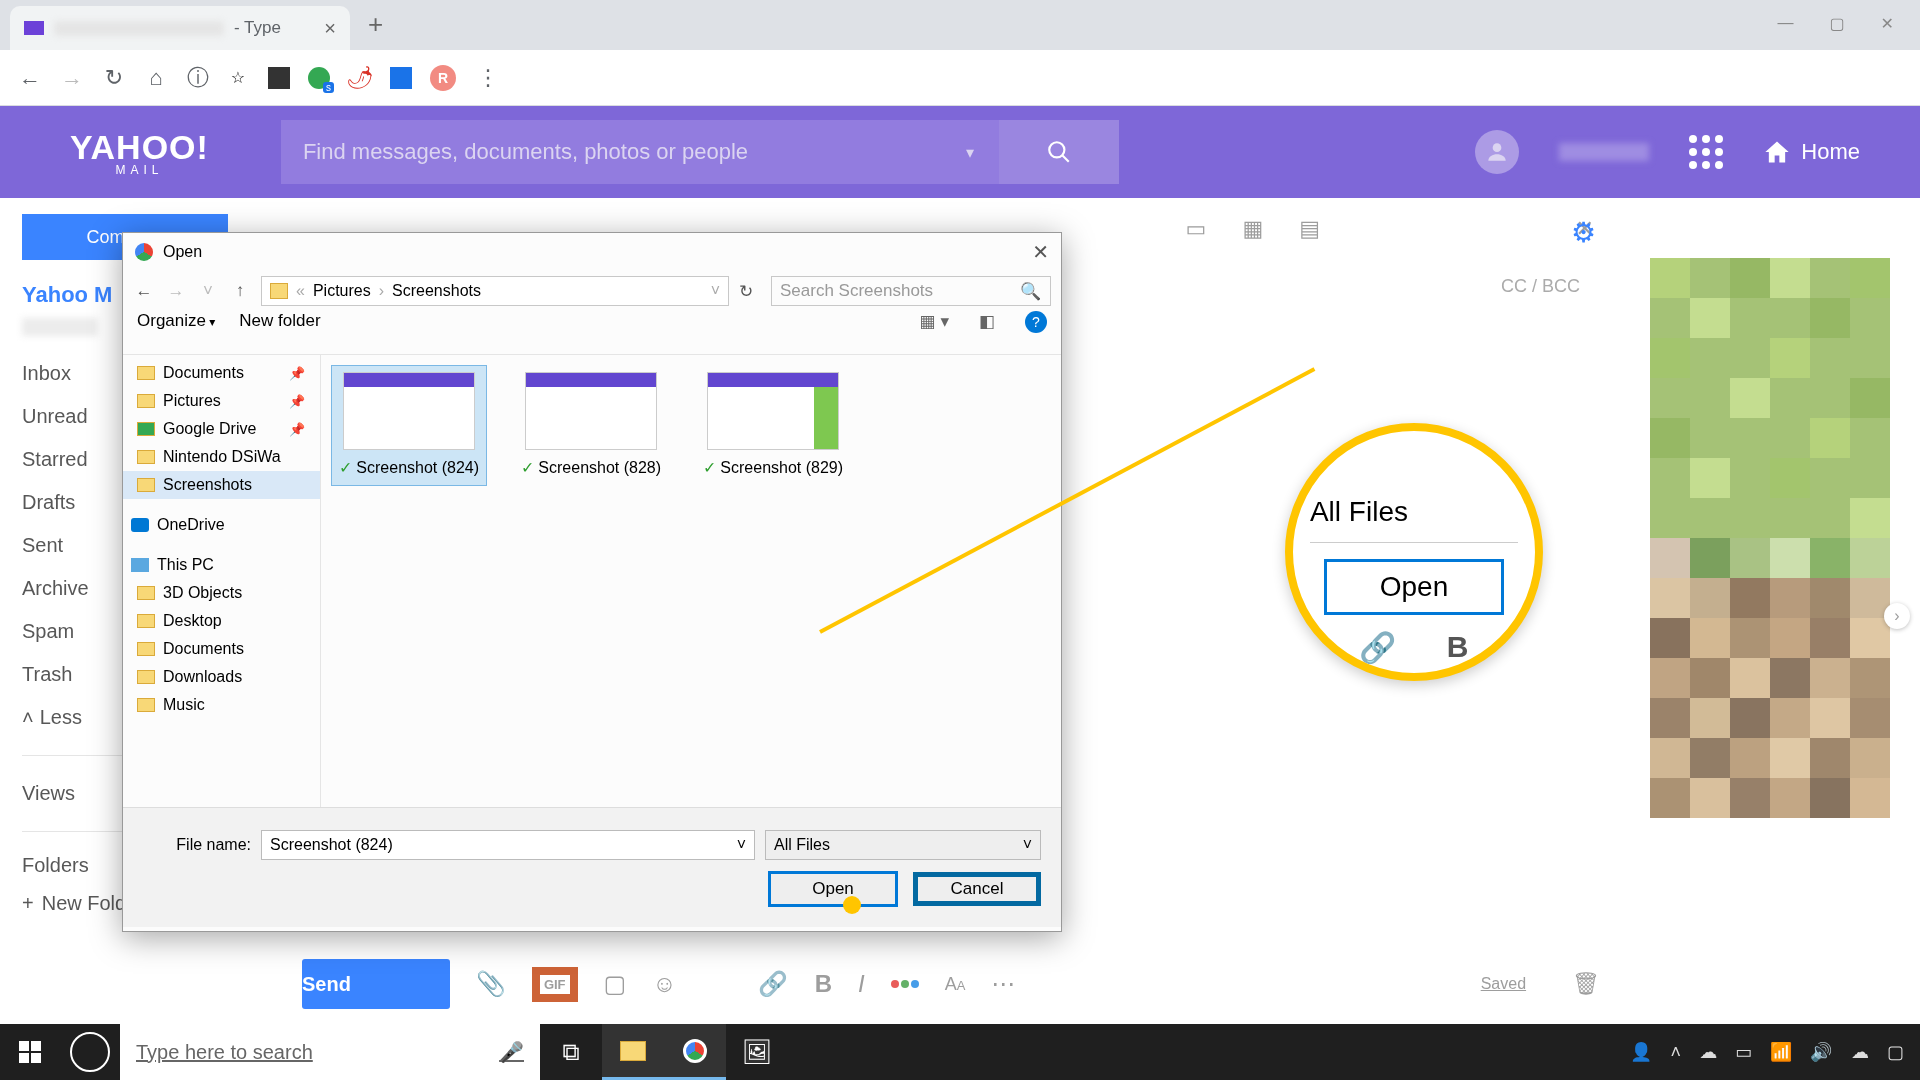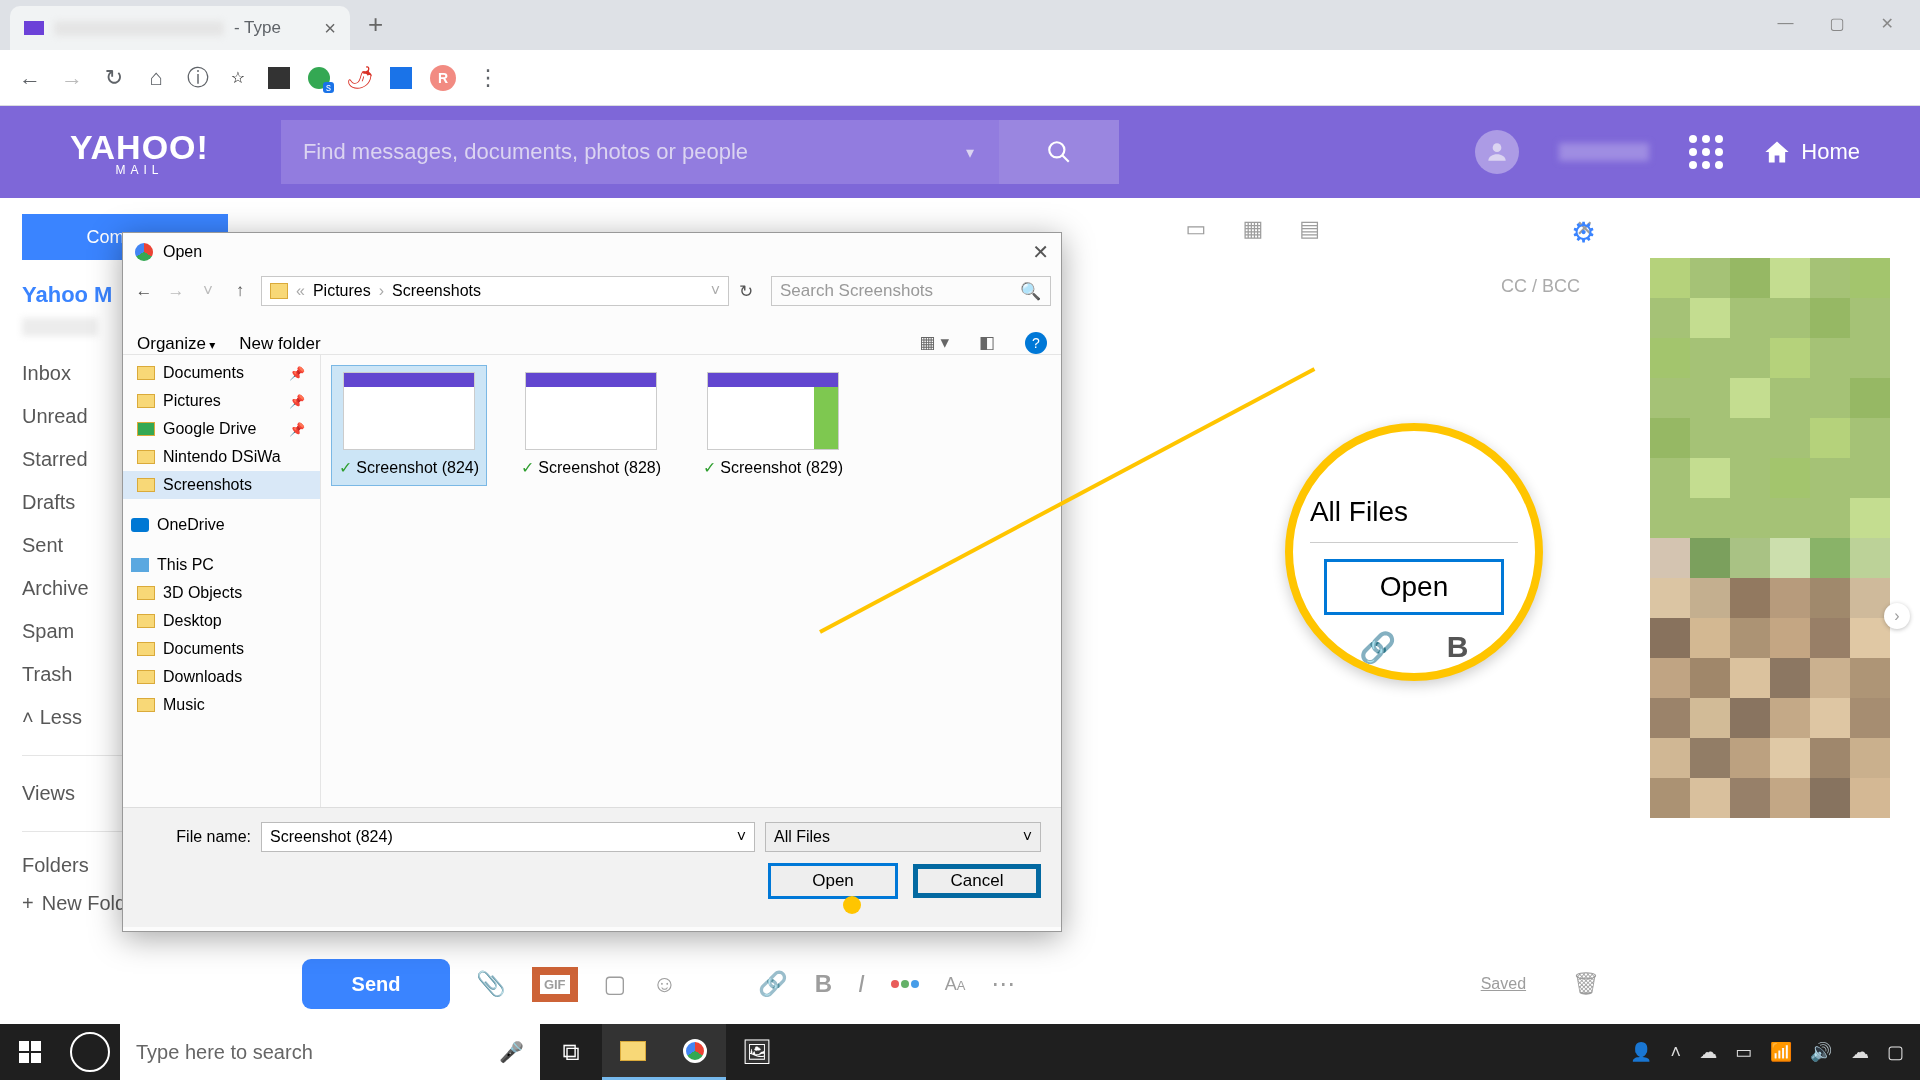--- a/index.html
+++ b/index.html
@@ -50,21 +50,21 @@
 .side-foot { display: flex; justify-content: space-between; padding: 4px 0; }
 .side-newf { display: flex; align-items: center; gap: 8px; margin-top: 6px; }
 
 .compose-area { flex: 1; display: flex; flex-direction: column; position: relative; padding-top: 18px; }
 .compose-x { position: absolute; top: 18px; right: 26px; font-size: 22px; color: #888; }
 .cc-bcc { position: absolute; top: 78px; right: 40px; font-size: 18px; color: #999; }
 .tool-icons-top { position: absolute; top: 18px; right: 80px; display: flex; gap: 36px; color: #888; font-size: 22px; padding-right: 220px; }
 .gear { position: absolute; top: 18px; right: 24px; font-size: 28px; color: #0f69ff; }
 
 .compose-footer { position: absolute; bottom: 0; left: 0; right: 0; height: 80px; display: flex; align-items: center; padding: 0 20px; gap: 26px; }
-.send-btn { width: 148px; height: 50px; background: #0f69ff; color: #fff; font-size: 20px; font-weight: 600; display: flex; align-items: center; justify-content: center; border-radius: 9px; }
+.send-btn { width: 148px; height: 50px; background: #0f69ff; color: #fff; font-size: 20px; font-weight: 600; display: flex; align-items: center; border-radius: 3px; }
 .cf-icon { font-size: 24px; color: #888; }
 .saved { margin-left: auto; color: #888; font-size: 16px; text-decoration: underline; }
 .trash { margin-left: 20px; font-size: 22px; color: #888; }
 
 .right-panel { width: 300px; padding: 60px 30px; position: relative; }
 .right-panel .next { position: absolute; top: 405px; right: 10px; width: 26px; height: 26px; border-radius: 50%; background: #fff; box-shadow: 0 1px 4px rgba(0,0,0,.3); display: flex; align-items: center; justify-content: center; color: #888; }
 .pixart { width: 240px; height: 560px; display: grid; grid-template-columns: repeat(6, 1fr); grid-template-rows: repeat(14, 1fr); }
 .px { background: #92b558; }
 
 
@@ -73,21 +73,21 @@
 .dlg-title .chrome-ico { width: 18px; height: 18px; border-radius: 50%; background: conic-gradient(#ea4335 120deg, #34a853 120deg 240deg, #4285f4 240deg); margin-right: 10px; }
 .dlg-close { margin-left: auto; font-size: 20px; color: #555; }
 .dlg-nav { height: 40px; display: flex; align-items: center; padding: 0 10px; gap: 10px; }
 .nav-arrow { width: 22px; text-align: center; color: #555; }
 .breadcrumb { flex: 1; height: 30px; border: 1px solid #c8c8c8; background: #fff; display: flex; align-items: center; padding: 0 8px; gap: 8px; font-size: 16px; }
 .bc-ico { width: 18px; height: 16px; background: #f8d877; border: 1px solid #daaa3a; }
 .bc-sep { color: #aaa; }
 .refresh { width: 22px; color: #555; }
 .dlg-search { width: 280px; height: 30px; border: 1px solid #c8c8c8; display: flex; align-items: center; padding: 0 8px; color: #999; }
 .dlg-search .mag { margin-left: auto; color: #555; }
-.dlg-toolbar { height: 44px; display: flex; align-items: flex-end; padding: 0 14px; gap: 24px; border-bottom: 1px solid #e5e5e5; }
+.dlg-toolbar { height: 44px; display: flex; align-items: flex-start; padding: 0 14px; gap: 24px; border-bottom: 1px solid #e5e5e5; }
 .dlg-toolbar .drop::after { content: " ▾"; font-size: 12px; }
 .dlg-toolbar .right { margin-left: auto; display: flex; gap: 30px; color: #666; }
 .help-circ { width: 22px; height: 22px; border-radius: 50%; background: #0078d7; color: #fff; display: flex; align-items: center; justify-content: center; font-size: 14px; }
 
 .dlg-body { display: flex; height: 452px; }
 .dlg-tree { width: 198px; overflow: hidden; border-right: 1px solid #e5e5e5; padding: 4px 0; font-size: 16px; }
 .tree-item { display: flex; align-items: center; gap: 8px; padding: 5px 14px; }
 .tree-item.sel { background: #d9e8f7; }
 .tree-fold { width: 18px; height: 14px; background: #f8d877; border: 1px solid #daaa3a; flex-shrink: 0; }
 .tree-pc { width: 18px; height: 14px; background: #5aa8e0; flex-shrink: 0; }
@@ -95,21 +95,21 @@
 .pin { margin-left: auto; color: #888; font-size: 13px; }
 
 .dlg-files { flex: 1; padding: 10px; display: flex; gap: 26px; align-items: flex-start; }
 .file-item { width: 156px; text-align: center; padding: 6px; border: 1px solid transparent; }
 .file-item.sel { background: #cce5f6; border-color: #7ab8e5; }
 .thumb { width: 132px; height: 78px; margin: 0 auto 8px; background: #fff; border: 1px solid #ccc; position: relative; overflow: hidden; }
 .thumb .bar { position: absolute; top: 0; left: 0; right: 0; height: 14px; background: #6246d0; }
 .file-lbl { font-size: 16px; line-height: 1.3; }
 .check { color: #2e9e2e; margin-right: 4px; }
 
-.dlg-footer { height: 120px; padding: 14px 20px; display: flex; flex-direction: column; gap: 12px; background: #f2f2f2; border-top: 1px solid #ddd; }
+.dlg-footer { height: 120px; padding: 14px 20px; display: flex; flex-direction: column; gap: 12px; background: #f2f2f2; border-top: 1px solid #ddd; justify-content: center; }
 .fn-row { display: flex; align-items: center; gap: 10px; }
 .fn-label { width: 108px; text-align: right; font-size: 16px; }
 .fn-input { flex: 1; height: 30px; border: 1px solid #bbb; background: #fff; padding: 0 8px; font-size: 16px; display: flex; align-items: center; justify-content: space-between; }
 .filter-sel { width: 276px; height: 30px; border: 1px solid #bbb; background: #eee; padding: 0 8px; font-size: 16px; display: flex; align-items: center; justify-content: space-between; }
 .btn-row { display: flex; justify-content: flex-end; gap: 16px; }
 .dlg-btn { width: 128px; height: 34px; border: 5px solid #0369a1; background: #eee; font-size: 17px; display: flex; align-items: center; justify-content: center; }
 .dlg-btn.primary { border: 2px solid #0078d7; box-shadow: 0 0 0 1px #0078d7; }
 
 
 .callout { position: absolute; top: 423px; left: 1285px; width: 258px; height: 258px; border-radius: 50%; border: 8px solid #ffc500; background: #fff; display: flex; flex-direction: column; align-items: center; justify-content: center; font-size: 30px; box-shadow: 0 4px 14px rgba(0,0,0,.2); overflow: hidden; }
@@ -118,21 +118,21 @@
 .callout .bic { position: absolute; bottom: 8px; display: flex; gap: 50px; font-size: 30px; color: #555; }
 .caller-line { position: absolute; top: 630px; left: 820px; width: 560px; height: 4px; background: #ffc500; transform: rotate(-28deg); transform-origin: left center; }
 .dot { position: absolute; top: 896px; left: 843px; width: 18px; height: 18px; border-radius: 50%; background: #ffc500; }
 
 
 .taskbar { position: absolute; bottom: 0; left: 0; right: 0; height: 56px; background: #1f1f1f; display: flex; align-items: center; color: #fff; }
 .start { width: 60px; height: 100%; display: flex; align-items: center; justify-content: center; }
 .win-logo { width: 22px; height: 22px; display: grid; grid-template-columns: 1fr 1fr; grid-template-rows: 1fr 1fr; gap: 2px; }
 .win-logo span { background: #fff; }
 .cortana { width: 40px; height: 40px; border: 2px solid #fff; border-radius: 50%; margin: 0 10px; }
-.tb-search { width: 420px; height: 100%; background: #fff; color: #666; display: flex; align-items: center; padding: 0 16px; font-size: 20px; justify-content: space-between; }
+.tb-search { width: 420px; height: 100%; background: #fff; color: #666; display: flex; align-items: center; padding: 0 16px; font-size: 20px; justify-content: space-between; text-decoration: underline; }
 .tb-icons { display: flex; height: 100%; }
 .tb-ic { width: 62px; height: 100%; display: flex; align-items: center; justify-content: center; font-size: 24px; }
 .tb-ic.active { border-bottom: 3px solid #76b9ed; background: #333; }
 .tb-ic.chrome { border-bottom: 3px solid #76b9ed; background: #333; }
 .tray { margin-left: auto; display: flex; align-items: center; gap: 18px; padding: 0 16px; font-size: 18px; color: #ddd; }
 
 
 .dim { position: absolute; top: 106px; left: 0; right: 0; bottom: 56px; background: rgba(255,255,255,.18); pointer-events: none; }
 </style>
 </head>

